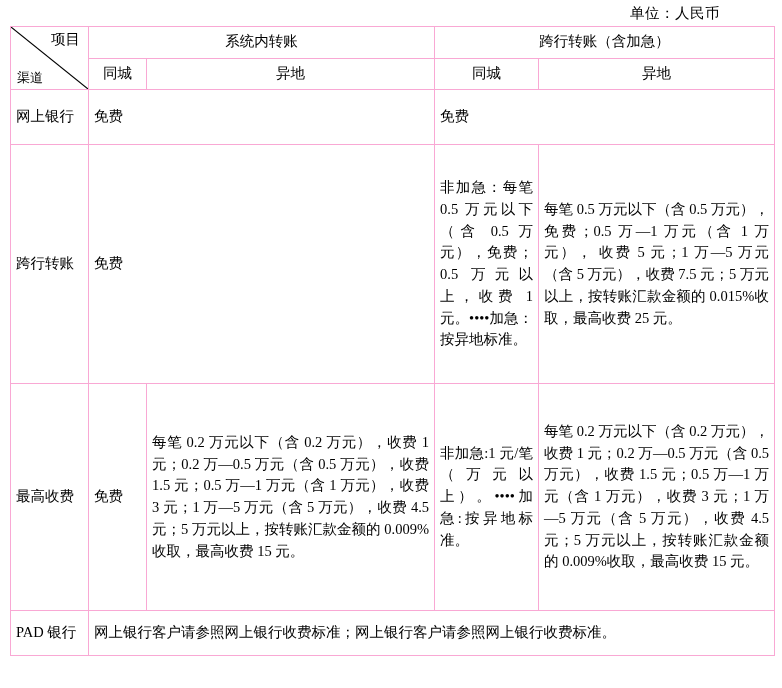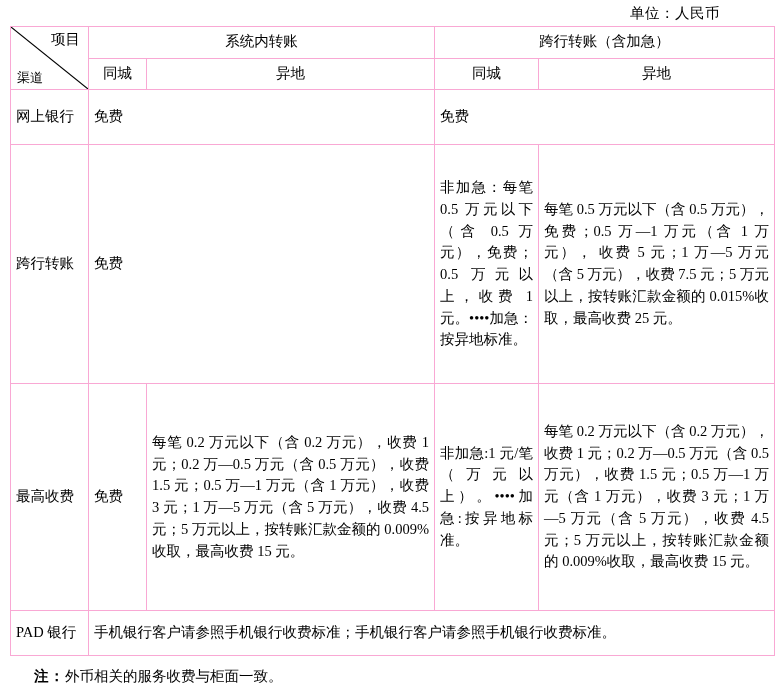--- a/index.html
+++ b/index.html
@@ -151,25 +151,19 @@
       <tr>
         <td class="rowlabel" style="height:218px">最高收费</td>
         <td class="ctr">免费</td>
         <td class="cell-text">每笔 0.2 万元以下（含 0.2 万元），收费 1 元；0.2 万—0.5 万元（含 0.5 万元），收费 1.5 元；0.5 万—1 万元（含 1 万元），收费 3 元；1 万—5 万元（含 5 万元），收费 4.5 元；5 万元以上，按转账汇款金额的 0.009%收取，最高收费 15 元。</td>
         <td class="cell-text">非加急:1 元/笔（万元以上）。••••加急:按异地标准。</td>
         <td class="cell-text">每笔 0.2 万元以下（含 0.2 万元），收费 1 元；0.2 万—0.5 万元（含 0.5 万元），收费 1.5 元；0.5 万—1 万元（含 1 万元），收费 3 元；1 万—5 万元（含 5 万元），收费 4.5 元；5 万元以上，按转账汇款金额的 0.009%收取，最高收费 15 元。</td>
       </tr>
 
       <tr>
         <td class="rowlabel" style="height:36px">PAD 银行</td>
-        <td class="pad-note" colspan="4">手机银行客户请参照手机银行收费标准；手机银行客户请参照手机银行收费标准。</td>
+        <td class="pad-note" colspan="4">网上银行客户请参照网上银行收费标准；网上银行客户请参照网上银行收费标准。</td>
       </tr>
     </tbody>
   </table>
 
-  <div class="footnotes">
-    <div class="fn-line">
-      <span class="fn-bold">注：</span><span>外币相关的服务收费与柜面一致。</span>
-    </div>
-
-  </div>
 
 </div>
 
 </body></html>

